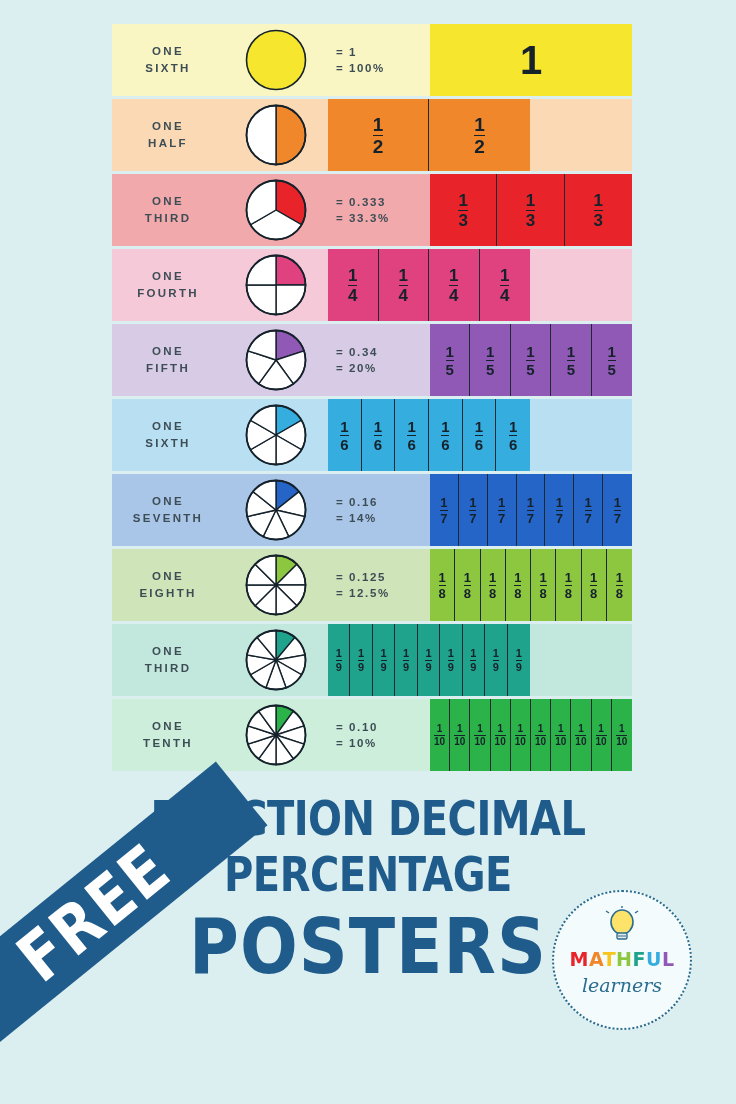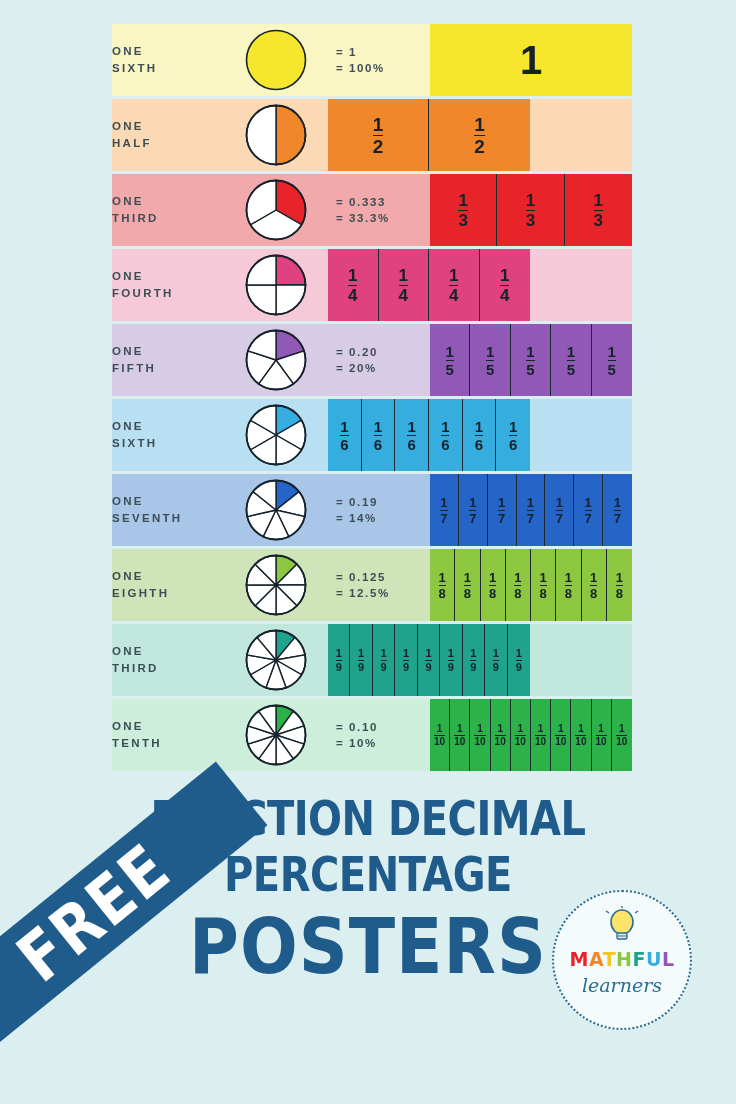--- a/index.html
+++ b/index.html
@@ -26,21 +26,21 @@
     width: 520px;
     height: 72px;
     margin-bottom: 3px;
     display: flex;
     align-items: stretch;
   }
   .label-cell {
     width: 112px;
     display: flex;
     flex-direction: column;
-    align-items: flex-start;
+    align-items: center;
     justify-content: center;
     text-align: center;
   }
   .label-cell .l1, .label-cell .l2 {
     font-size: 11.5px;
     letter-spacing: 2.3px;
     font-weight: bold;
     color: #3d4d55;
     line-height: 17px;
   }
@@ -330,21 +330,21 @@
           <svg width="62" height="62" viewBox="0 0 62 62">
             <path d="M 31 31 L 31.000000000000004 1.5 A 29.5 29.5 0 0 1 59.05616723070703 21.883998665939053 Z" fill="#9059b5" stroke="#15222b" stroke-width="1.4"></path>
             <path d="M 31 31 L 59.05616723070703 21.883998665939053 A 29.5 29.5 0 0 1 48.33966494262796 54.866001334060954 Z" fill="#ffffff" stroke="#15222b" stroke-width="1.4"></path>
             <path d="M 31 31 L 48.33966494262796 54.866001334060954 A 29.5 29.5 0 0 1 13.660335057372045 54.866001334060954 Z" fill="#ffffff" stroke="#15222b" stroke-width="1.4"></path>
             <path d="M 31 31 L 13.660335057372045 54.866001334060954 A 29.5 29.5 0 0 1 2.9438327692929676 21.883998665939053 Z" fill="#ffffff" stroke="#15222b" stroke-width="1.4"></path>
             <path d="M 31 31 L 2.9438327692929676 21.883998665939053 A 29.5 29.5 0 0 1 30.999999999999993 1.5 Z" fill="#ffffff" stroke="#15222b" stroke-width="1.4"></path>
             <circle cx="31" cy="31" r="29.5" fill="none" stroke="#15222b" stroke-width="1.8"></circle>
           </svg>
         </div>
         <div class="dec-cell">
-          <div>= 0.20</div>
+          <div>= 0.34</div>
           <div>= 20%</div>
         </div>
         <div class="bar-cell">
           <div class="bar-seg" style="background: rgb(144, 89, 181); flex: 0 0 40.4px;">
             <div class="frac" style="font-size: 15px;">
               <span class="num">1</span>
               <span class="den">5</span>
             </div>
           </div>
           <div class="bar-seg" style="background: rgb(144, 89, 181); flex: 0 0 40.4px;">
@@ -439,21 +439,21 @@
             <path d="M 31 31 L 54.064028732806875 12.607050845167361 A 29.5 29.5 0 0 1 59.760373409363794 37.56436755171127 Z" fill="#ffffff" stroke="#15222b" stroke-width="1.4"></path>
             <path d="M 31 31 L 59.760373409363794 37.56436755171127 A 29.5 29.5 0 0 1 43.79957030396797 57.578581603121364 Z" fill="#ffffff" stroke="#15222b" stroke-width="1.4"></path>
             <path d="M 31 31 L 43.79957030396797 57.578581603121364 A 29.5 29.5 0 0 1 18.20042969603204 57.578581603121364 Z" fill="#ffffff" stroke="#15222b" stroke-width="1.4"></path>
             <path d="M 31 31 L 18.20042969603204 57.578581603121364 A 29.5 29.5 0 0 1 2.2396265906362025 37.56436755171128 Z" fill="#ffffff" stroke="#15222b" stroke-width="1.4"></path>
             <path d="M 31 31 L 2.2396265906362025 37.56436755171128 A 29.5 29.5 0 0 1 7.935971267193118 12.607050845167365 Z" fill="#ffffff" stroke="#15222b" stroke-width="1.4"></path>
             <path d="M 31 31 L 7.935971267193118 12.607050845167365 A 29.5 29.5 0 0 1 30.999999999999993 1.5 Z" fill="#ffffff" stroke="#15222b" stroke-width="1.4"></path>
             <circle cx="31" cy="31" r="29.5" fill="none" stroke="#15222b" stroke-width="1.8"></circle>
           </svg>
         </div>
         <div class="dec-cell">
-          <div>= 0.19</div>
+          <div>= 0.16</div>
           <div>= 14%</div>
         </div>
         <div class="bar-cell">
           <div class="bar-seg" style="background: rgb(37, 101, 199); flex: 0 0 28.8571px;">
             <div class="frac" style="font-size: 13px;">
               <span class="num">1</span>
               <span class="den">7</span>
             </div>
           </div>
           <div class="bar-seg" style="background: rgb(37, 101, 199); flex: 0 0 28.8571px;">

